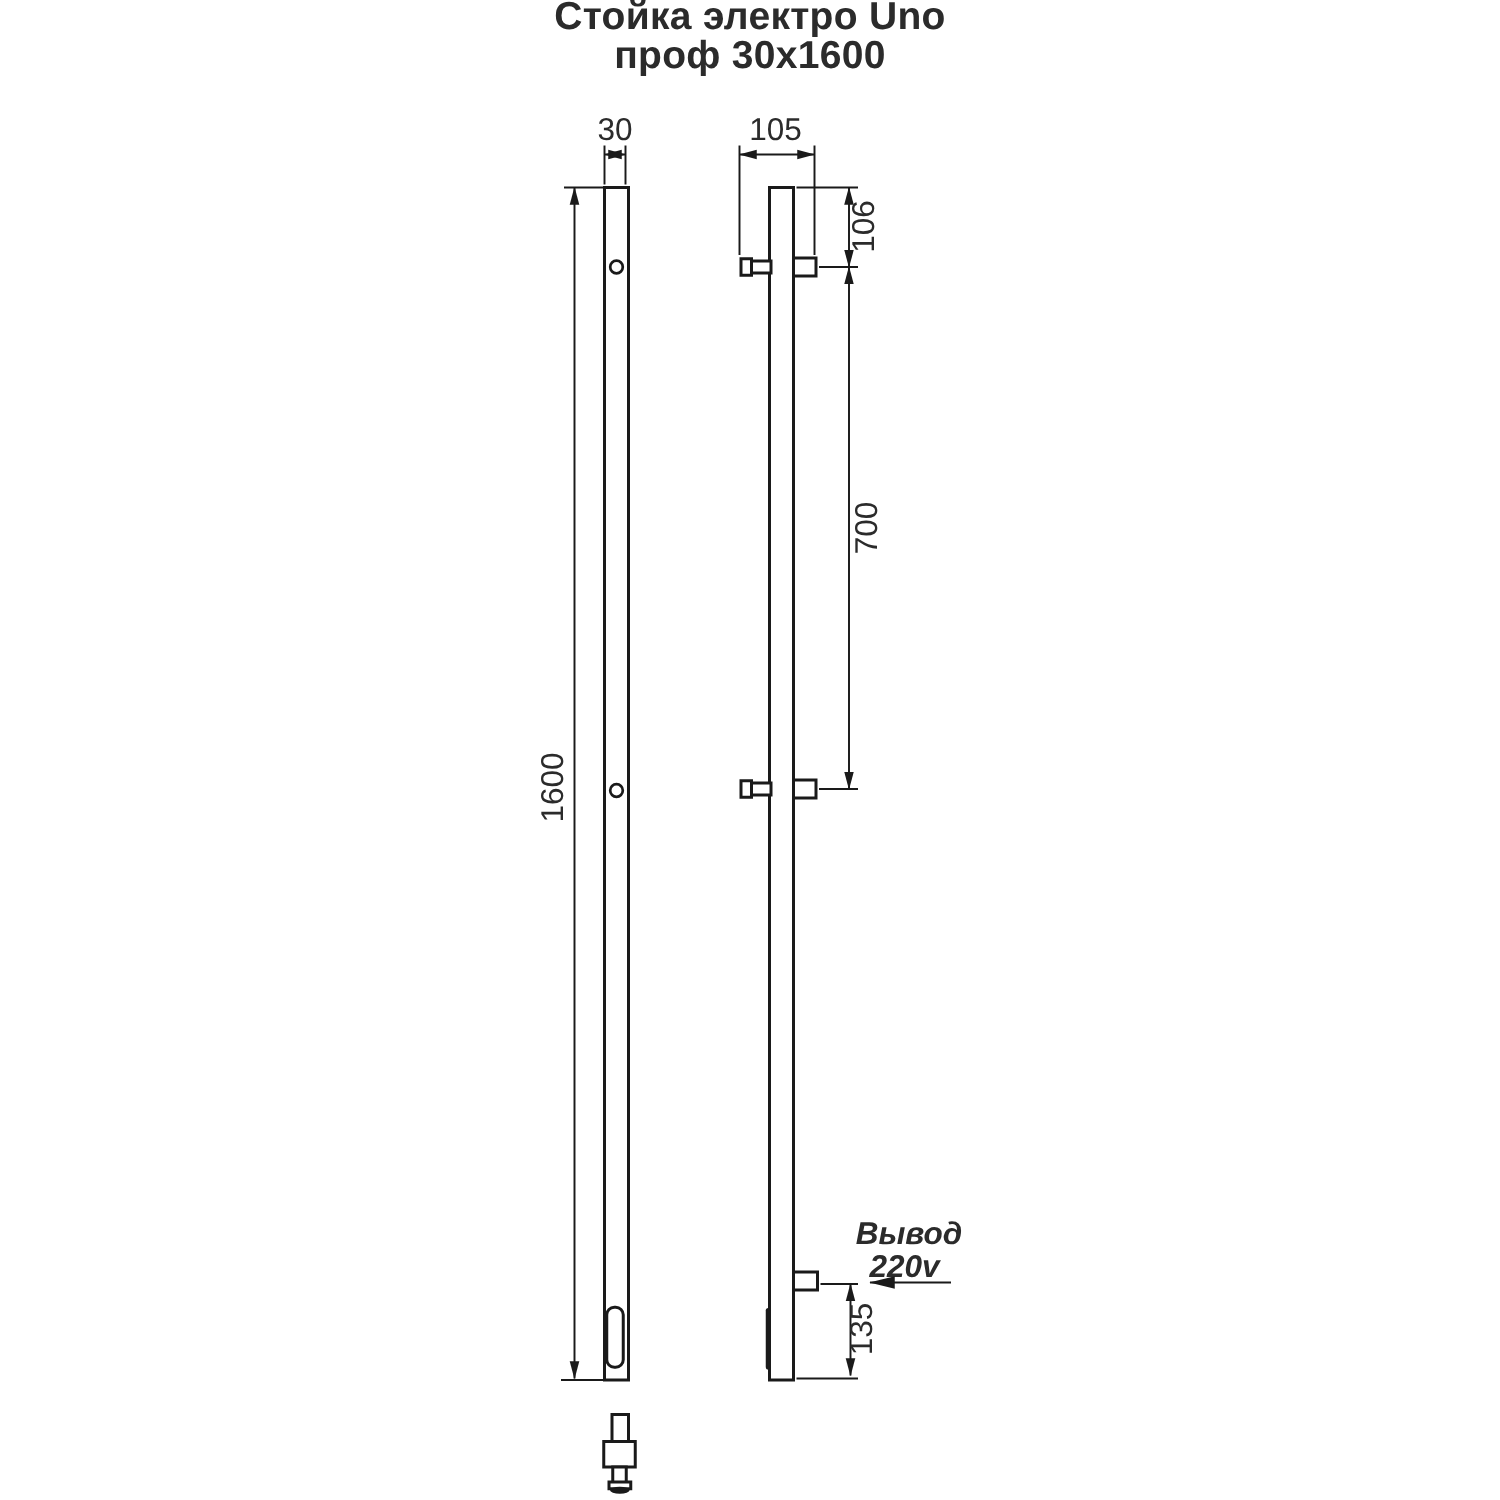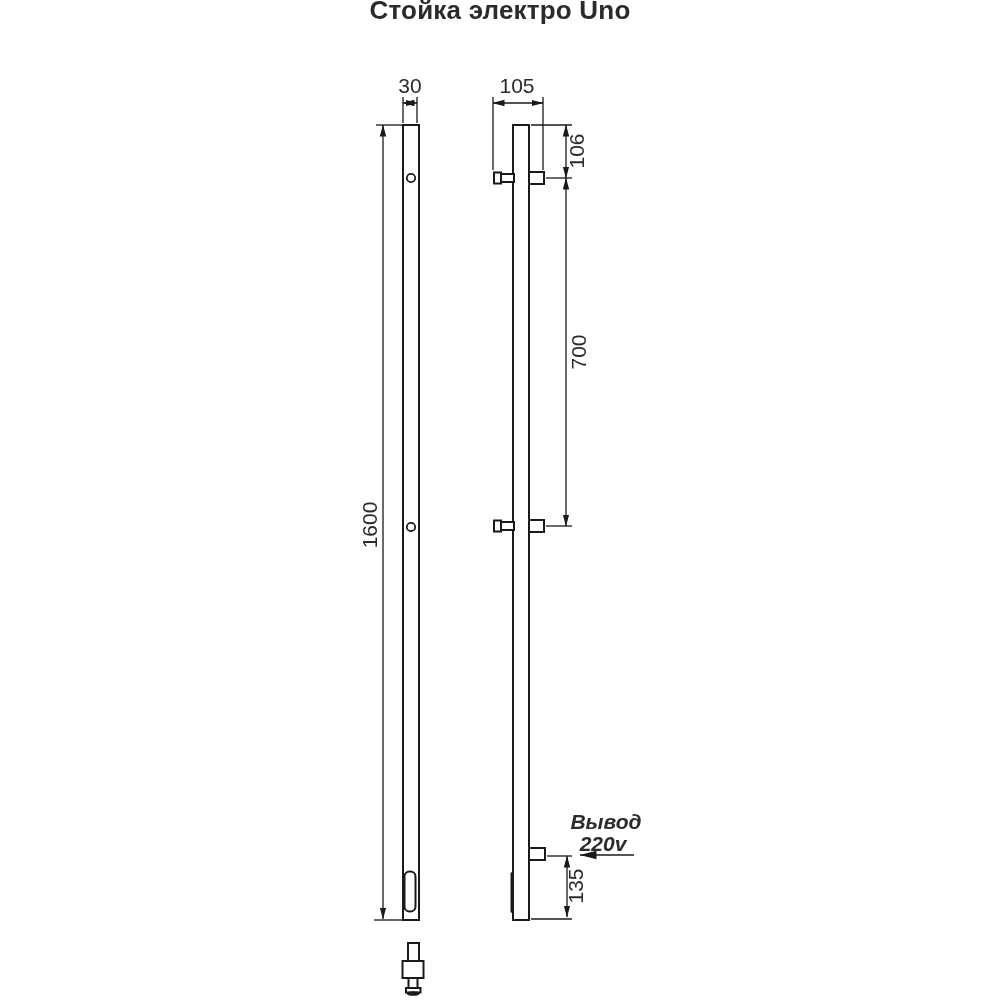--- a/index.html
+++ b/index.html
@@ -30,20 +30,21 @@
     font-size:21px; font-weight:bold; font-style:italic;
   }
 </style>
 </head>
 <body>
 
 <div class="stage">
 
   <div class="title-block">
     <div>Стойка электро Uno</div>
+    <div>проф 30x1600</div>
   </div>
 
   <svg width="1000" height="1000" viewBox="0 0 1000 1000">
     <defs>
       <marker id="arr" viewBox="0 0 12 8" refX="11.5" refY="4" markerWidth="12" markerHeight="8" markerUnits="userSpaceOnUse" orient="auto-start-reverse">
         <path class="arrowhead" d="M0,0.8 L12,4 L0,7.2 Z"></path>
       </marker>
       <marker id="arrbig" viewBox="0 0 17 10" refX="16.5" refY="5" markerWidth="17" markerHeight="10" markerUnits="userSpaceOnUse" orient="auto-start-reverse">
         <path class="arrowhead" d="M0,0.8 L17,5 L0,9.2 Z"></path>
       </marker>

